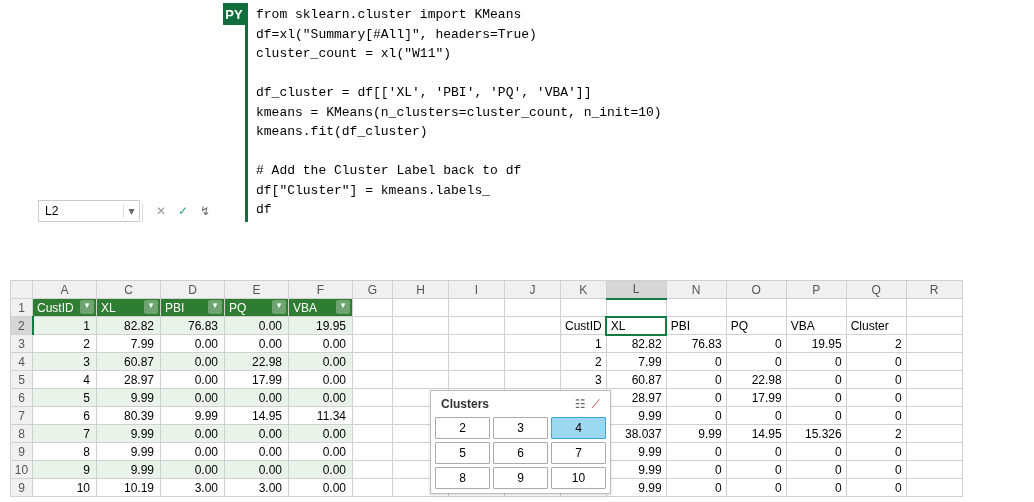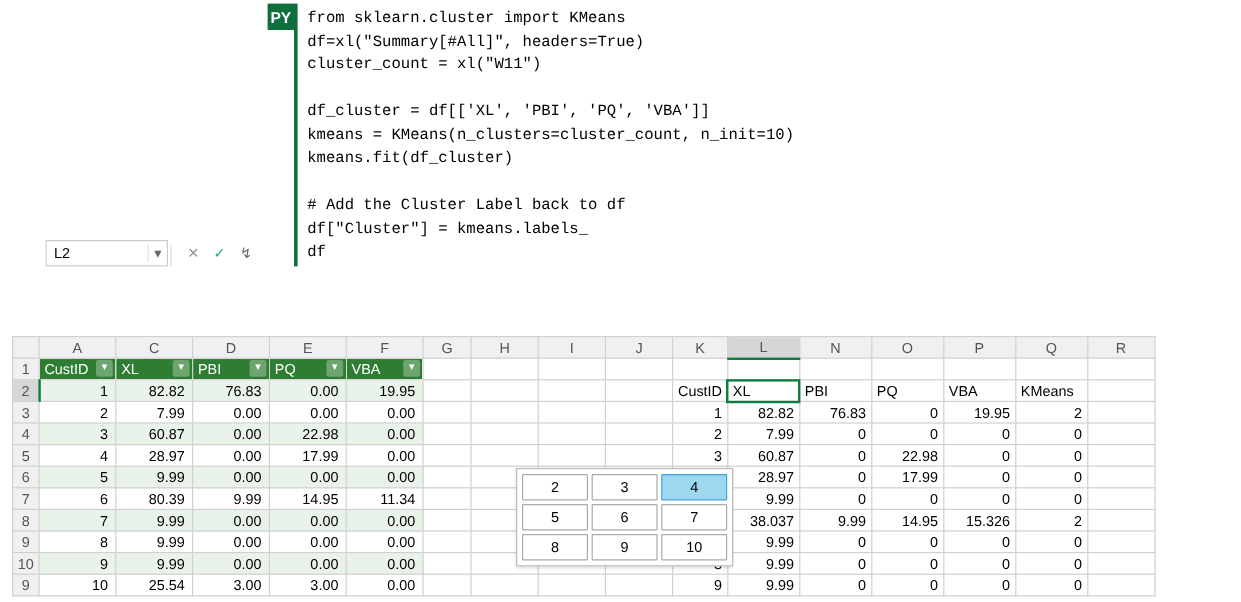--- a/index.html
+++ b/index.html
@@ -131,21 +131,21 @@
           <td class="cF tbl1-row-even" style="text-align: right; padding: 0px 6px;">19.95</td>
           <td class="cG"></td>
           <td class="cH"></td>
           <td class="cI"></td>
           <td class="cJ"></td>
           <td class="cK" style="text-align: left; padding: 0px 4px;">CustID</td>
           <td class="cL selcell" style="text-align: left; padding: 0px 4px;">XL</td>
           <td class="cN" style="text-align: left; padding: 0px 4px;">PBI</td>
           <td class="cO" style="text-align: left; padding: 0px 4px;">PQ</td>
           <td class="cP" style="text-align: left; padding: 0px 4px;">VBA</td>
-          <td class="cQ" style="text-align: left; padding: 0px 4px;">KMeans</td>
+          <td class="cQ" style="text-align: left; padding: 0px 4px;">Cluster</td>
           <td class="cR" style="text-align: left; padding: 0px 4px;"></td>
         </tr>
         <tr>
           <th>3</th>
           <td class="cA" style="text-align: right; padding: 0px 6px;">2</td>
           <td class="cC" style="text-align: right; padding: 0px 6px;">7.99</td>
           <td class="cD" style="text-align: right; padding: 0px 6px;">0.00</td>
           <td class="cE" style="text-align: right; padding: 0px 6px;">0.00</td>
           <td class="cF" style="text-align: right; padding: 0px 6px;">0.00</td>
           <td class="cG"></td>
@@ -289,41 +289,48 @@
           <td class="cL" style="text-align: right; padding: 0px 4px;">9.99</td>
           <td class="cN" style="text-align: right; padding: 0px 4px;">0</td>
           <td class="cO" style="text-align: right; padding: 0px 4px;">0</td>
           <td class="cP" style="text-align: right; padding: 0px 4px;">0</td>
           <td class="cQ" style="text-align: right; padding: 0px 4px;">0</td>
           <td class="cR" style="text-align: right; padding: 0px 4px;"></td>
         </tr>
         <tr>
           <th>9</th>
           <td class="cA" style="text-align: right; padding: 0px 6px;">10</td>
-          <td class="cC" style="text-align: right; padding: 0px 6px;">25.54</td>
+          <td class="cC" style="text-align: right; padding: 0px 6px;">10.19</td>
           <td class="cD" style="text-align: right; padding: 0px 6px;">3.00</td>
           <td class="cE" style="text-align: right; padding: 0px 6px;">3.00</td>
           <td class="cF" style="text-align: right; padding: 0px 6px;">0.00</td>
           <td class="cG"></td>
           <td class="cH"></td>
           <td class="cI"></td>
           <td class="cJ"></td>
           <td class="cK" style="text-align: right; padding: 0px 4px;">9</td>
           <td class="cL" style="text-align: right; padding: 0px 4px;">9.99</td>
           <td class="cN" style="text-align: right; padding: 0px 4px;">0</td>
           <td class="cO" style="text-align: right; padding: 0px 4px;">0</td>
           <td class="cP" style="text-align: right; padding: 0px 4px;">0</td>
           <td class="cQ" style="text-align: right; padding: 0px 4px;">0</td>
           <td class="cR" style="text-align: right; padding: 0px 4px;"></td>
         </tr>
       </tbody>
   </table>
 </div>
 
 <div class="slicer">
+  <div class="slicer-head">
+    <span class="slicer-title">Clusters</span>
+    <span class="slicer-icons">
+      <span>☷</span>
+      <span style="color:#c0392b">⟋</span>
+    </span>
+  </div>
   <div class="slicer-grid" id="slicer-grid">
       <div class="slicer-btn">2</div>
       <div class="slicer-btn">3</div>
       <div class="slicer-btn sel">4</div>
       <div class="slicer-btn">5</div>
       <div class="slicer-btn">6</div>
       <div class="slicer-btn">7</div>
       <div class="slicer-btn">8</div>
       <div class="slicer-btn">9</div>
       <div class="slicer-btn">10</div>

